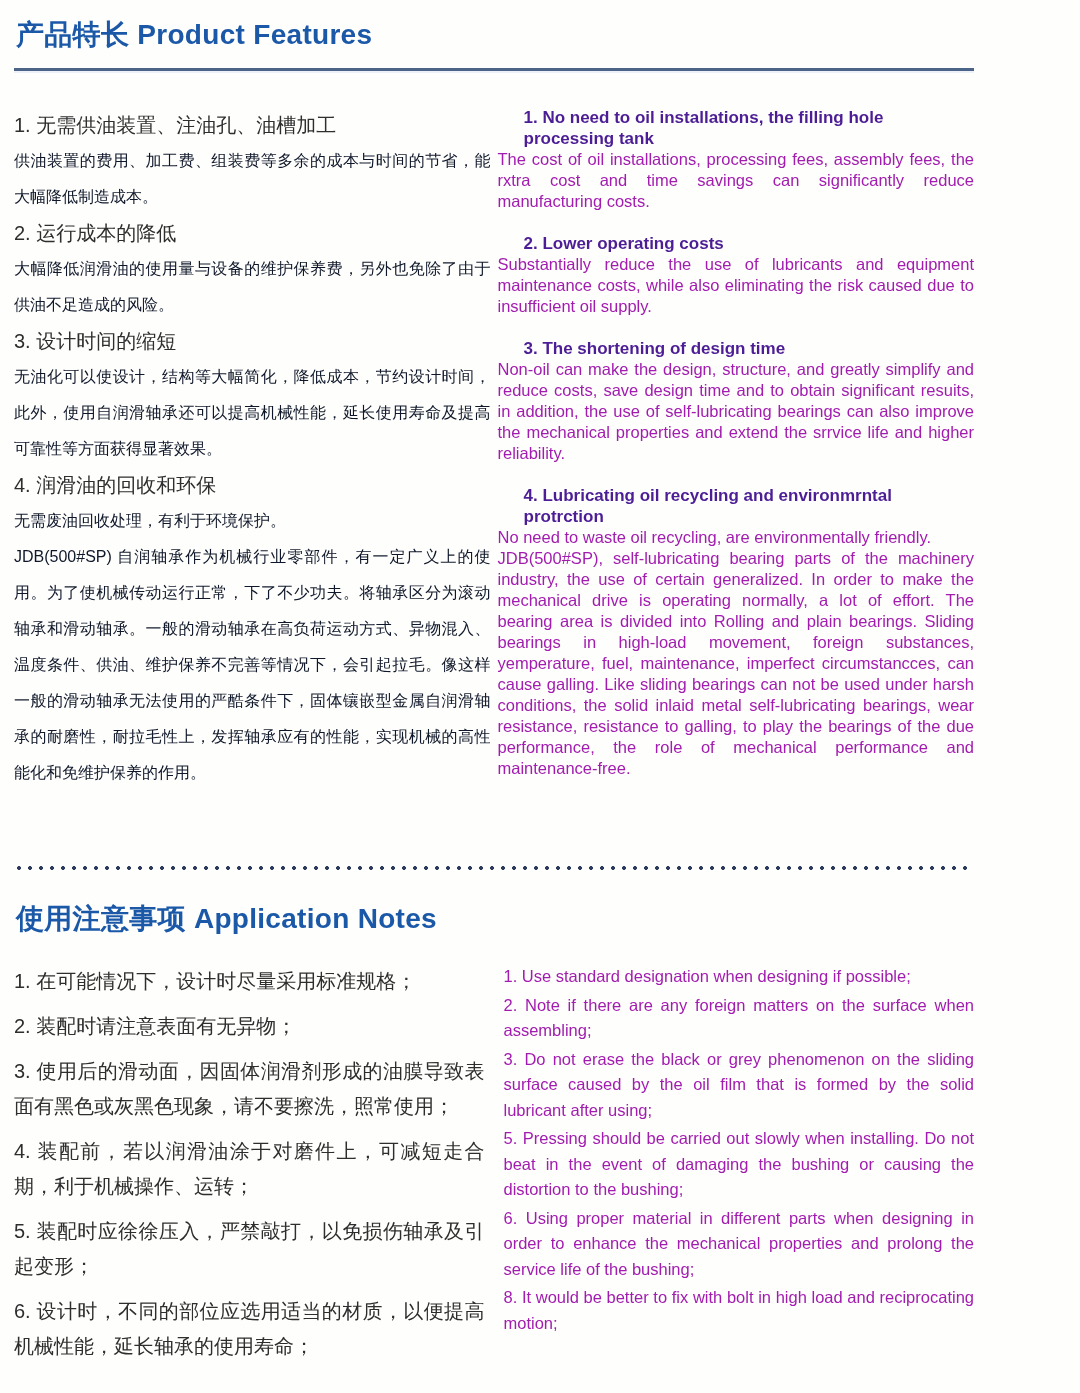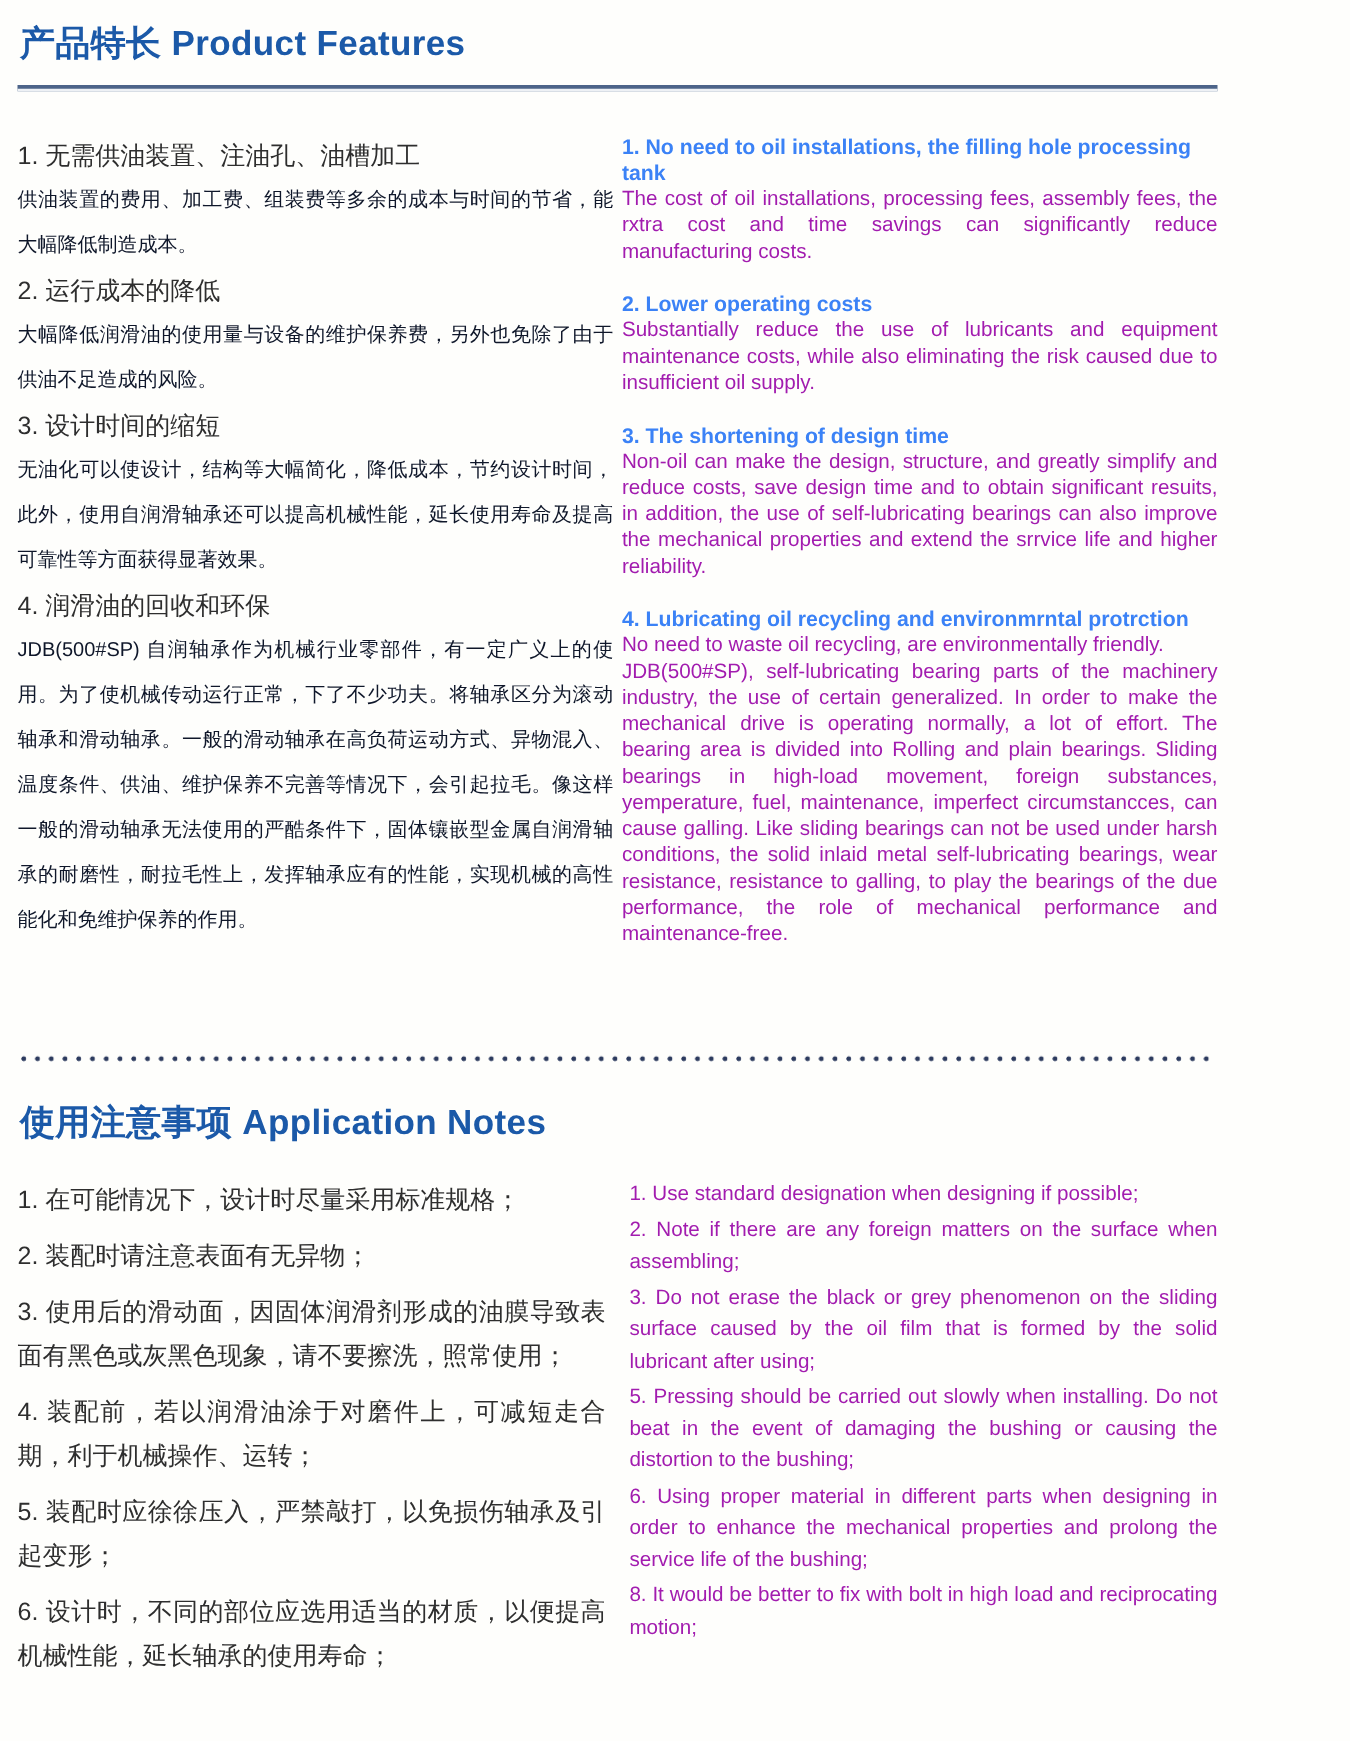--- a/index.html
+++ b/index.html
@@ -52,21 +52,22 @@
     text-align: justify;
     color: #0f172a;
   }
 
   
   .en-item { margin-bottom: 21px; }
   .en-heading {
     font-size: 17px;
     font-weight: bold;
     line-height: 21px;
-    color: #3b82f6;
+    color: #4c1d95;
+    margin-left: 26px;
   }
   .en-body {
     font-size: 16.5px;
     line-height: 21px;
     text-align: justify;
     color: #a21caf;
   }
 
   .dotted-divider {
     height: 8px;
@@ -115,20 +116,21 @@
         <div>
           <div class="cn-heading">2.  运行成本的降低</div>
           <div class="cn-body">大幅降低润滑油的使用量与设备的维护保养费，另外也免除了由于供油不足造成的风险。</div>
         </div>
         <div>
           <div class="cn-heading">3.  设计时间的缩短</div>
           <div class="cn-body">无油化可以使设计，结构等大幅简化，降低成本，节约设计时间，此外，使用自润滑轴承还可以提高机械性能，延长使用寿命及提高可靠性等方面获得显著效果。</div>
         </div>
         <div>
           <div class="cn-heading">4.  润滑油的回收和环保</div>
+          <div class="cn-body">无需废油回收处理，有利于环境保护。</div>
         </div>
         <div class="cn-body">JDB(500#SP) 自润轴承作为机械行业零部件，有一定广义上的使用。为了使机械传动运行正常，下了不少功夫。将轴承区分为滚动轴承和滑动轴承。一般的滑动轴承在高负荷运动方式、异物混入、温度条件、供油、维护保养不完善等情况下，会引起拉毛。像这样一般的滑动轴承无法使用的严酷条件下，固体镶嵌型金属自润滑轴承的耐磨性，耐拉毛性上，发挥轴承应有的性能，实现机械的高性能化和免维护保养的作用。</div>
       </div>
 
       <div class="col">
         <div class="en-item">
           <div class="en-heading">1. No need to oil installations, the filling hole processing tank</div>
           <div class="en-body">The cost of oil installations, processing fees, assembly fees, the rxtra cost and time savings can significantly reduce manufacturing costs.</div>
         </div>
         <div class="en-item">

